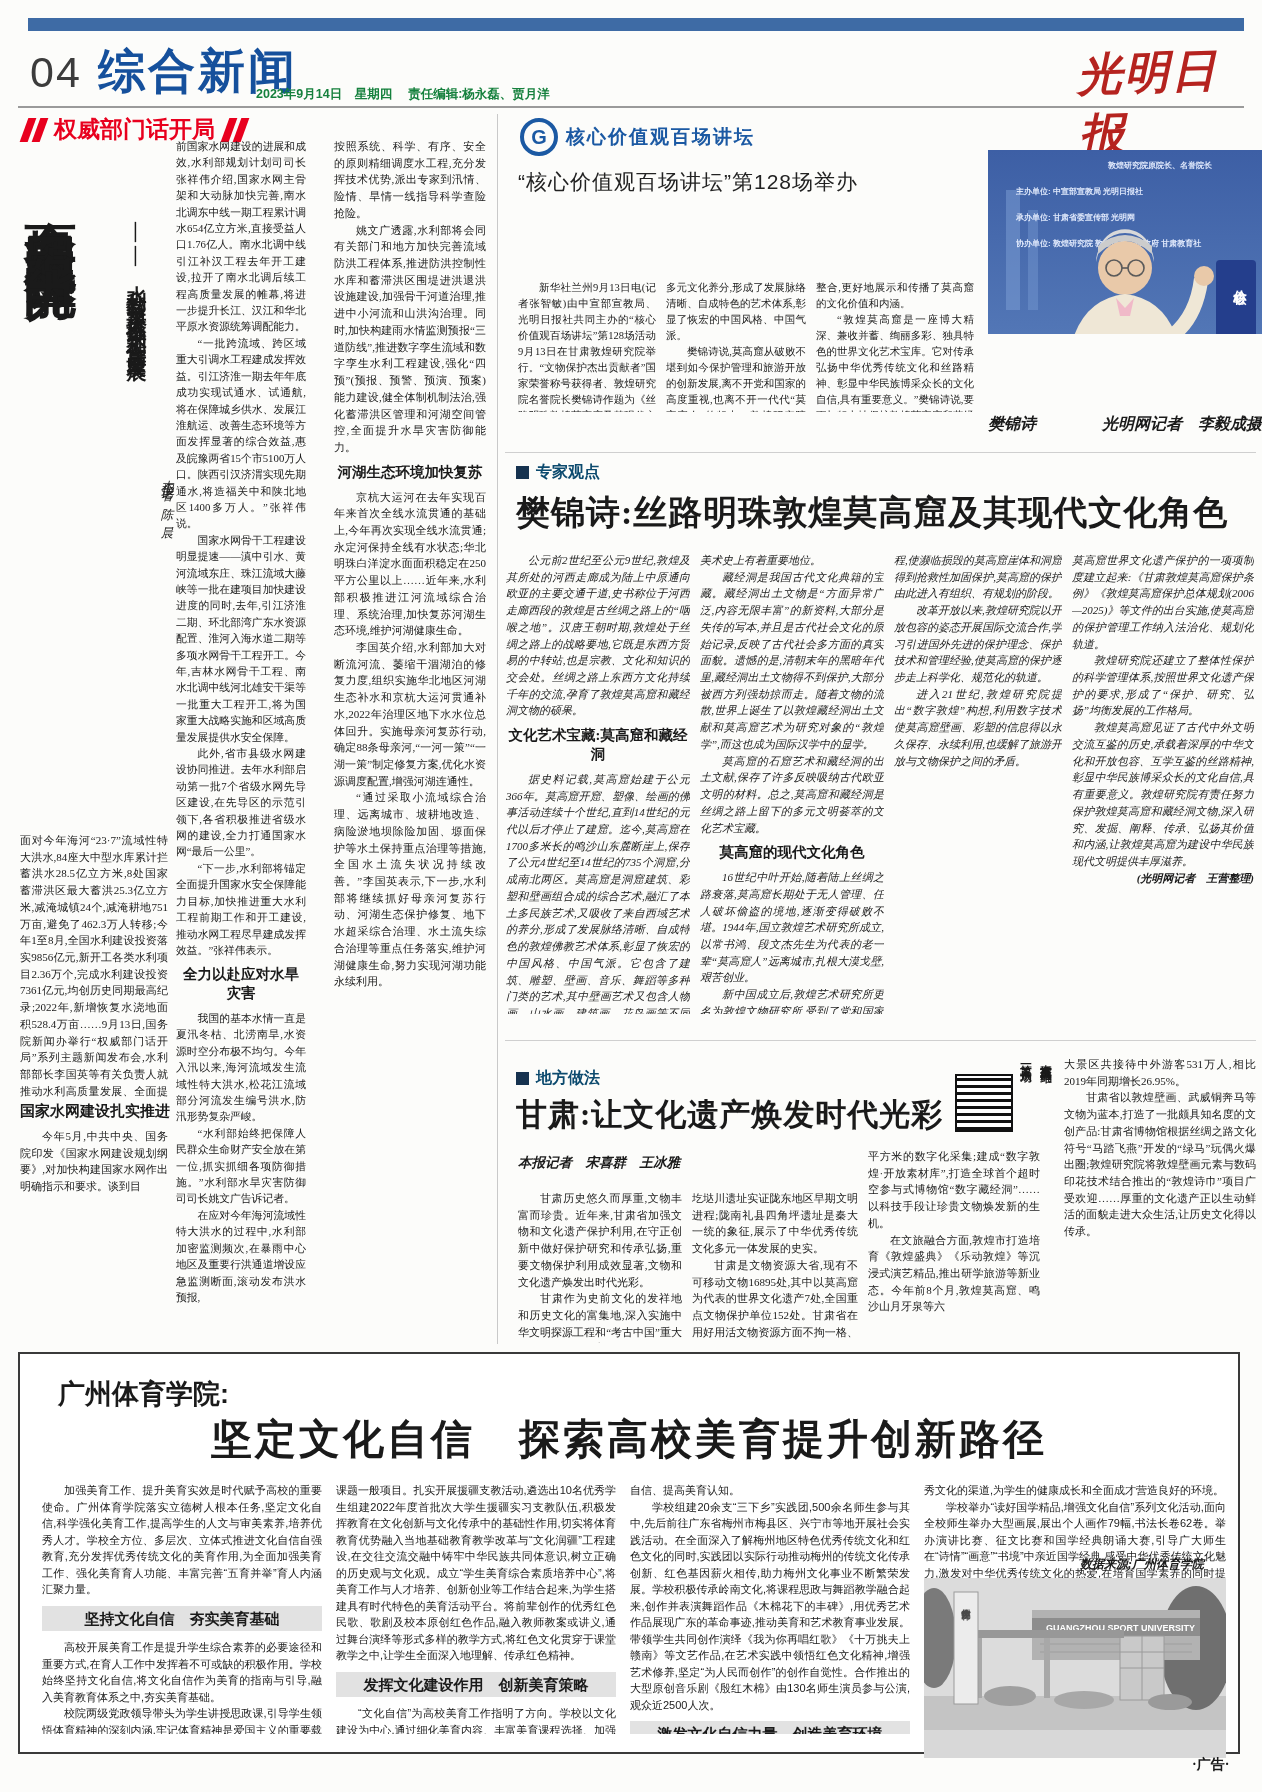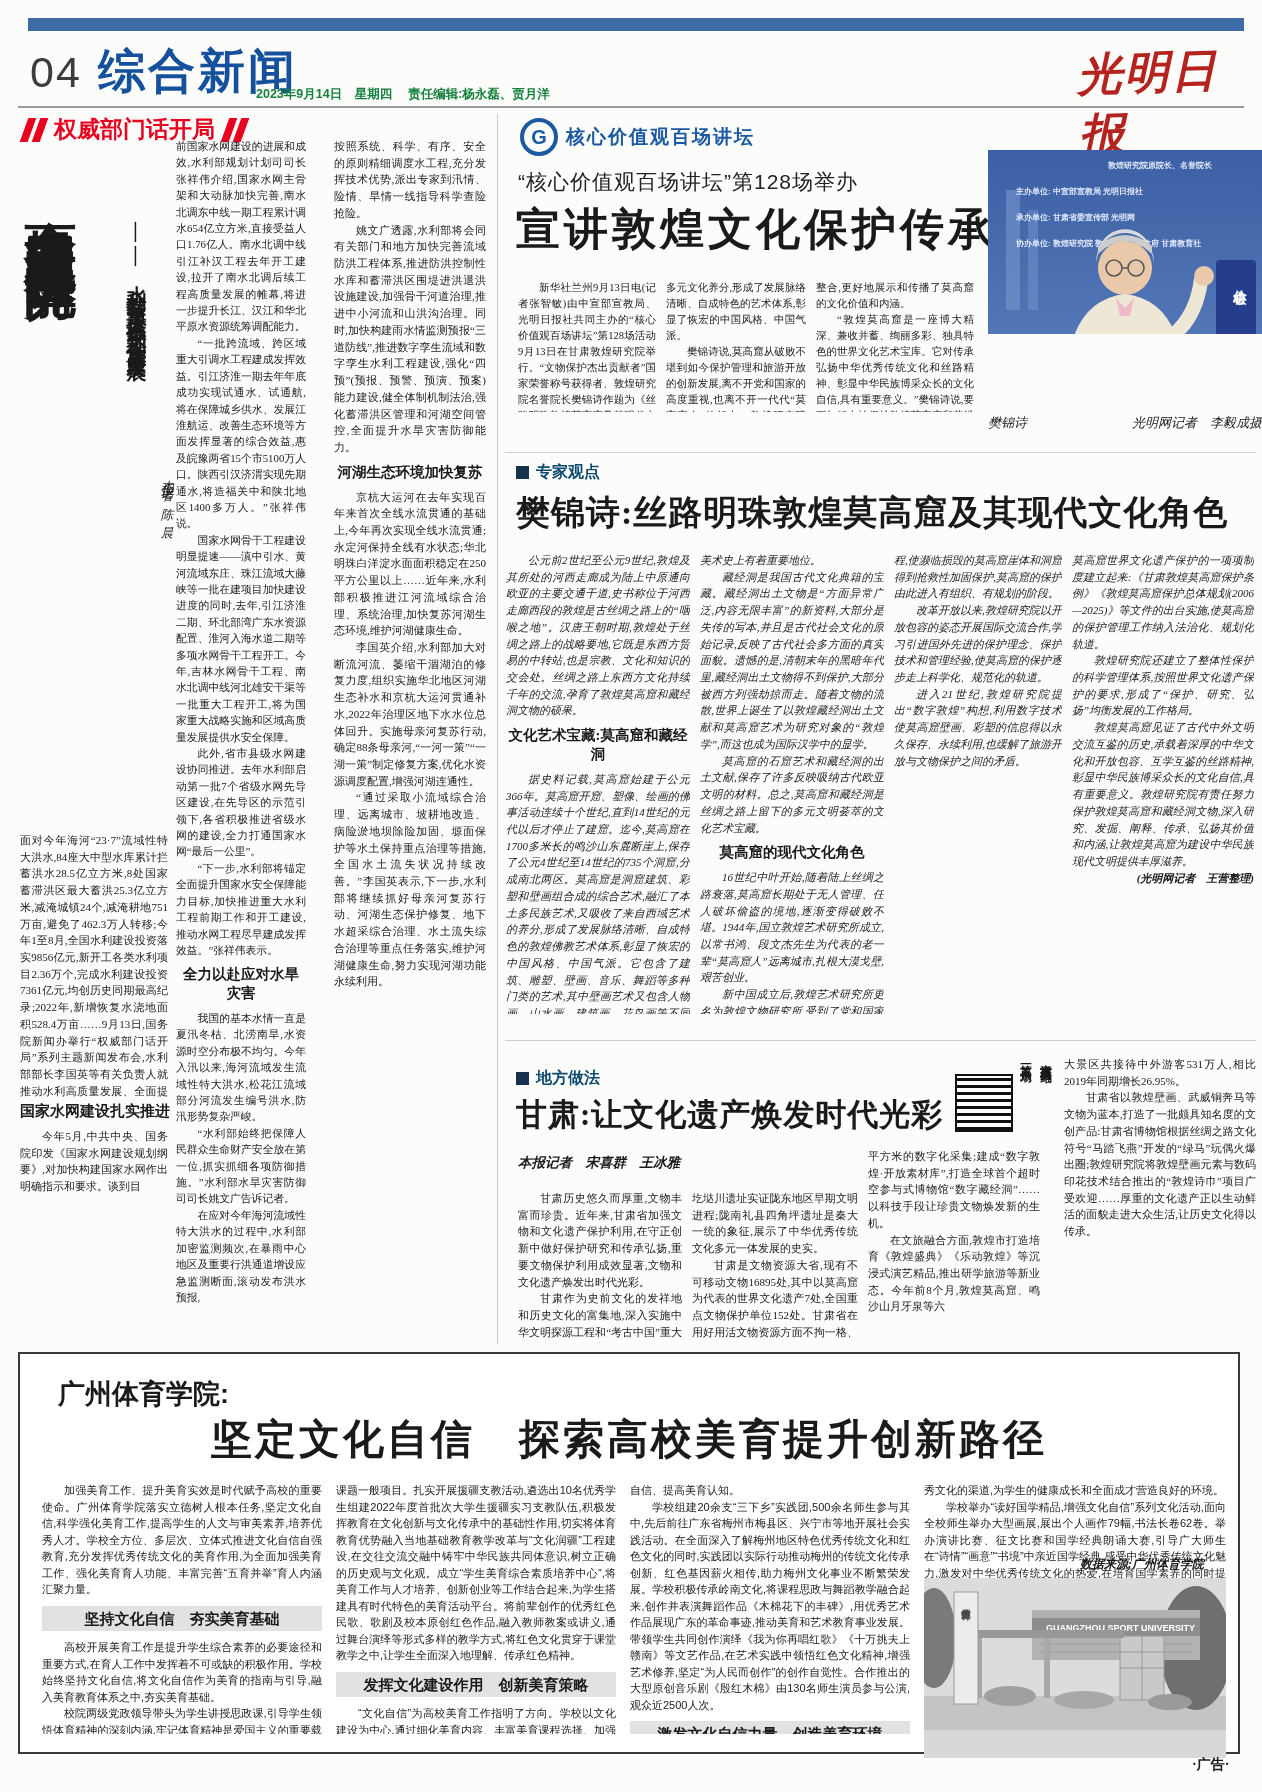--- a/index.html
+++ b/index.html
@@ -44,21 +44,21 @@
           font-weight:900;font-size:20px;display:flex;align-items:center;justify-content:center;
           font-family:"Liberation Sans",sans-serif;}
   .brand-text{font-size:19px;font-weight:900;color:#1b59a3;letter-spacing:2px;}
   .kicker1{left:518px;top:168px;font-size:21px;color:#222;letter-spacing:1px;}
   .head1{left:516px;top:200px;font-size:44px;font-weight:900;letter-spacing:4px;white-space:nowrap;}
   .lec-c1{left:518px;top:280px;width:138px;height:132px;font-size:10.5px;}
   .lec-c2{left:666px;top:280px;width:140px;height:132px;font-size:10.5px;}
   .lec-c3{left:816px;top:280px;width:158px;height:132px;font-size:10.5px;}
   .photo1{left:988px;top:150px;width:274px;height:184px;background:#fca5a5;overflow:hidden;}
   .caption1{left:988px;top:414px;width:274px;display:flex;justify-content:space-between;
-            font-size:13px;font-weight:normal;}
+            font-size:16px;font-weight:bold;}
   .sq{display:inline-block;width:13px;height:13px;background:#16324f;margin-right:7px;}
   .kickerline{font-family:"Liberation Sans","DejaVu Sans",sans-serif;font-size:16px;font-weight:bold;
               color:#0c4a6e;display:flex;align-items:center;}
   .head2{left:516px;top:490px;font-size:34px;font-weight:900;letter-spacing:1px;white-space:nowrap;}
   .exp{font-style:italic;}
   .exp-c1{left:506px;top:552px;width:184px;height:462px;}
   .exp-c2{left:700px;top:552px;width:184px;height:462px;}
   .exp-c3{left:894px;top:552px;width:168px;height:462px;}
   .exp-c4{left:1072px;top:552px;width:182px;height:462px;}
   .credit{text-align:right;font-weight:bold;text-indent:0;margin-top:4px;}
@@ -151,21 +151,20 @@
       </div>
   </div>
 
   <div class="abs vline vrule-main"></div>
 
   <div class="abs brand">
     <span class="g-logo">G</span>
     <span class="brand-text sans">核心价值观百场讲坛</span>
   </div>
   <div class="abs kicker1 sans">“核心价值观百场讲坛”第128场举办</div>
-  <div class="abs head1">宣讲敦煌文化保护传承</div>
   <div class="col lec-c1">
       <p>新华社兰州9月13日电(记者张智敏)由中宣部宣教局、光明日报社共同主办的“核心价值观百场讲坛”第128场活动9月13日在甘肃敦煌研究院举行。“文物保护杰出贡献者”国家荣誉称号获得者、敦煌研究院名誉院长樊锦诗作题为《丝路明珠敦煌莫高窟及其现代文化角色》的演讲。</p>
     </div>
   <div class="col lec-c2" data-cont="1">
       <p>多元文化养分,形成了发展脉络清晰、自成特色的艺术体系,彰显了恢宏的中国风格、中国气派。</p>
       <p>樊锦诗说,莫高窟从破败不堪到如今保护管理和旅游开放的创新发展,离不开党和国家的高度重视,也离不开一代代“莫高窟人”的努力。敦煌研究院在建立壁画抢救性保护的科学技术体系、努力使莫高窟得以长久保存的同时,建立莫高窟数字展示中心,将文物资源、数字技术和管理功能系统</p>
     </div>
   <div class="col lec-c3" data-cont="1">
       <p>整合,更好地展示和传播了莫高窟的文化价值和内涵。</p>
       <p>“敦煌莫高窟是一座博大精深、兼收并蓄、绚丽多彩、独具特色的世界文化艺术宝库。它对传承弘扬中华优秀传统文化和丝路精神、彰显中华民族博采众长的文化自信,具有重要意义。”樊锦诗说,要更加努力地保护敦煌莫高窟和藏经洞文物,深入研究、发掘、阐释、传承、弘扬其价值和内涵,为建设中华民族现代文明提供丰厚滋养。</p>

